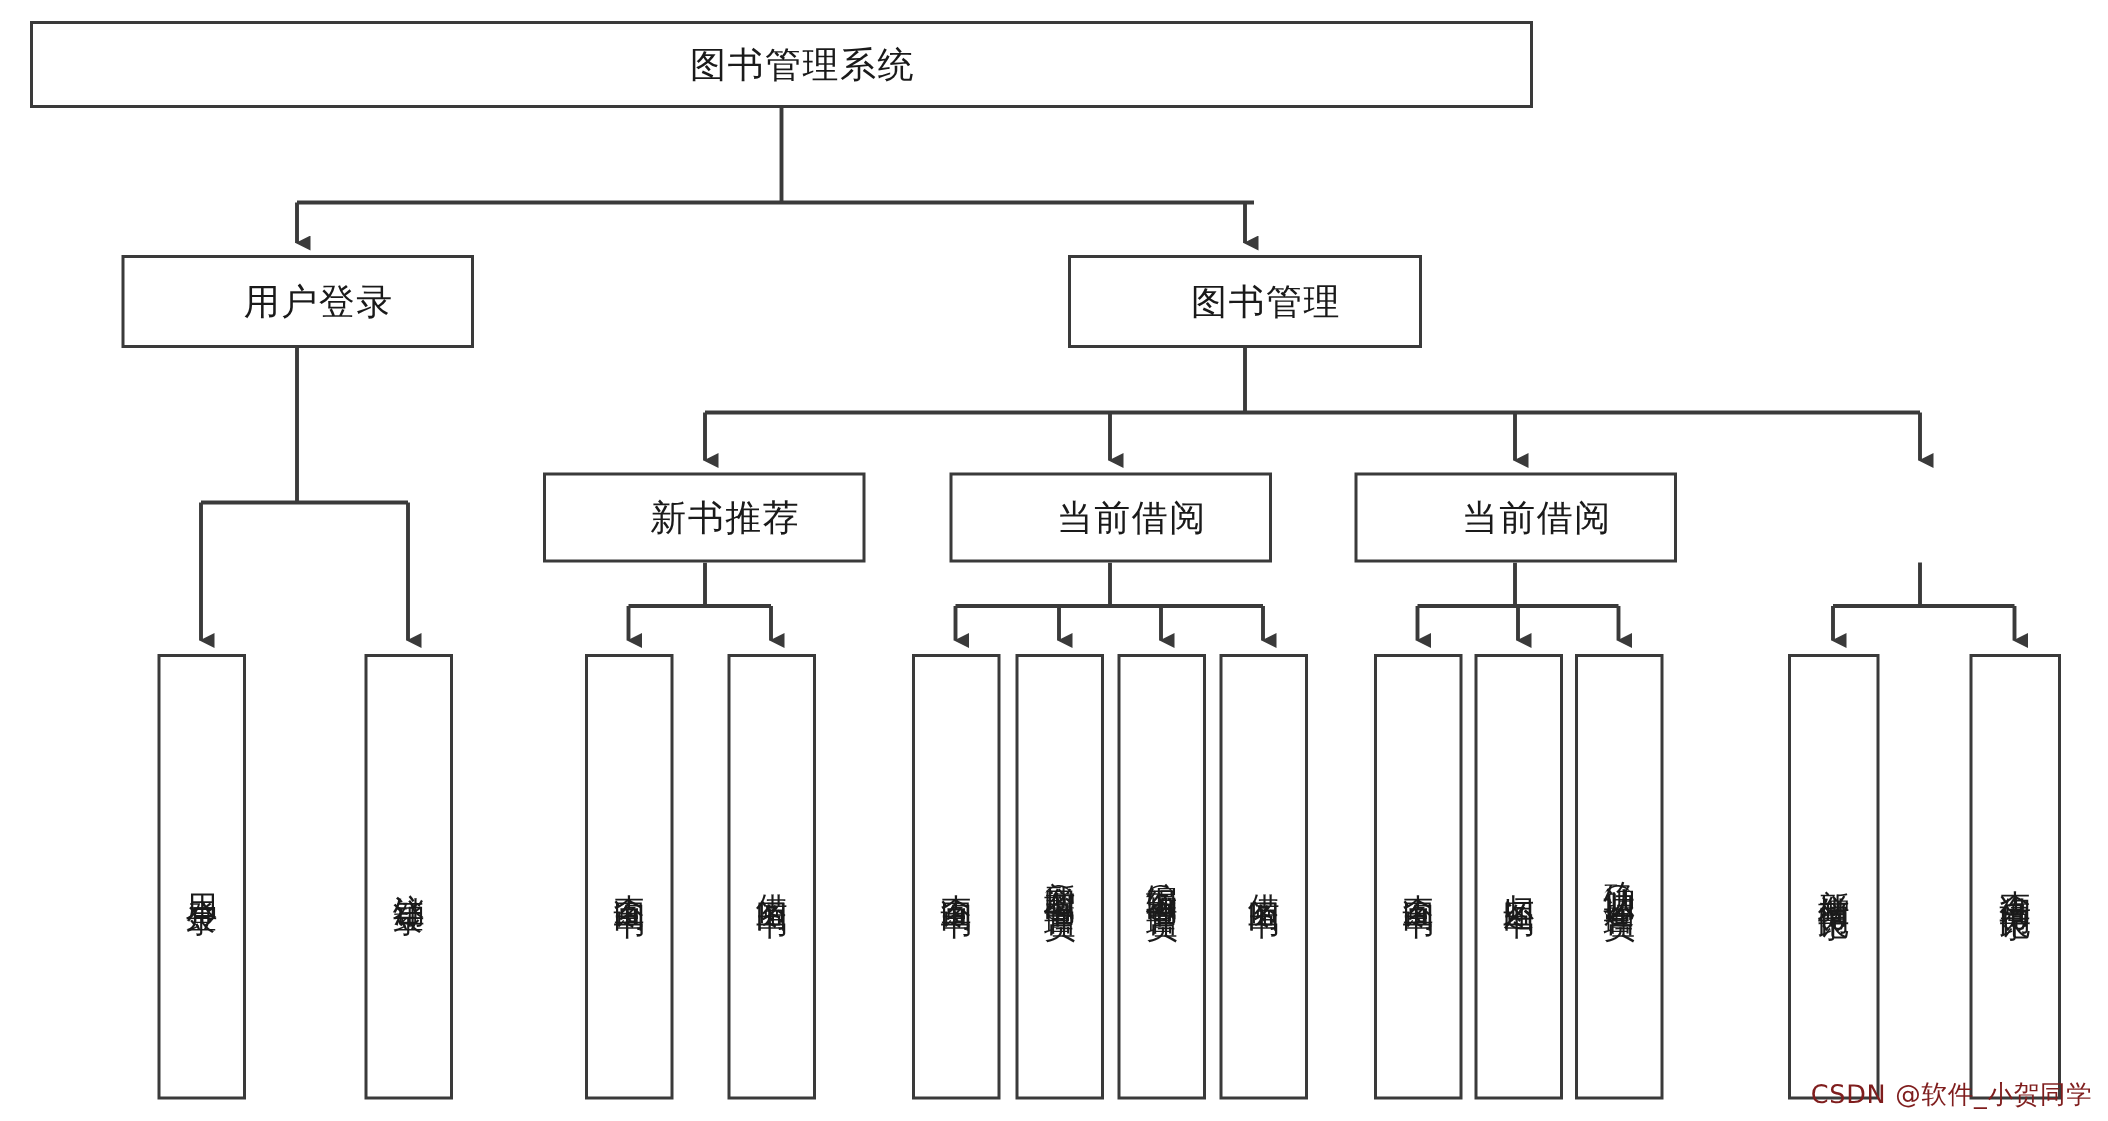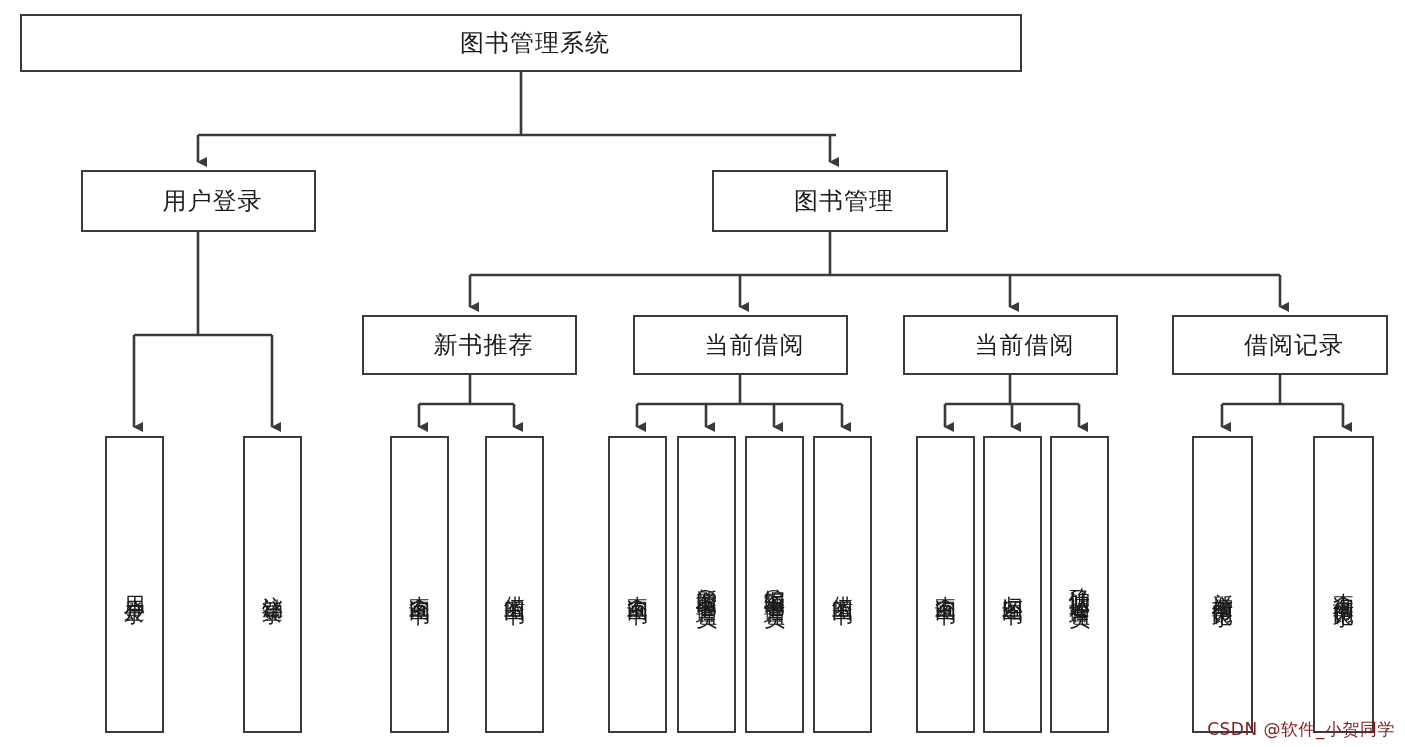--- a/index.html
+++ b/index.html
@@ -87,23 +87,20 @@
 
   <div class="node h" style="left:712px;top:170px;width:236px;height:62px;">
     <span class="txt">图书管理</span>
   </div>
   <div class="node h" style="left:633px;top:315px;width:215px;height:60px;">
     <span class="txt">当前借阅</span>
   </div>
   <div class="node h" style="left:903px;top:315px;width:215px;height:60px;text-align:right;">
     <span class="txt">当前借阅</span>
   </div>
-  <div class="node h" style="left:1172px;top:315px;width:216px;height:60px;">
-    <span class="txt">借阅记录</span>
-  </div>
 
   <div class="node v" style="left:105px;top:436px;width:59px;height:297px;">
     <span class="txt">用户登录</span>
   </div>
   <div class="node v" style="left:243px;top:436px;width:59px;height:297px;">
     <span class="txt">注销登录</span>
   </div>
 
   <div class="node v" style="left:390px;top:436px;width:59px;height:297px;">
     <span class="txt">查询图书</span>

